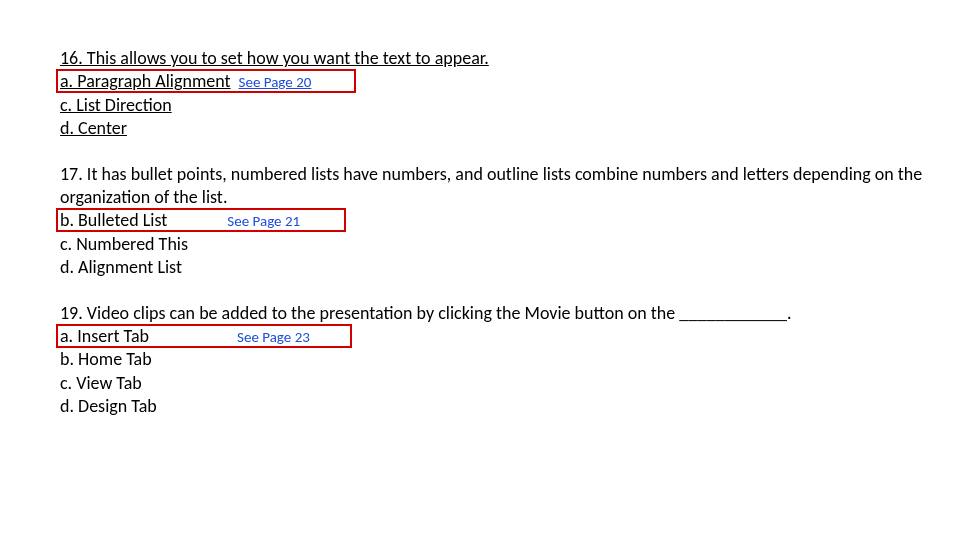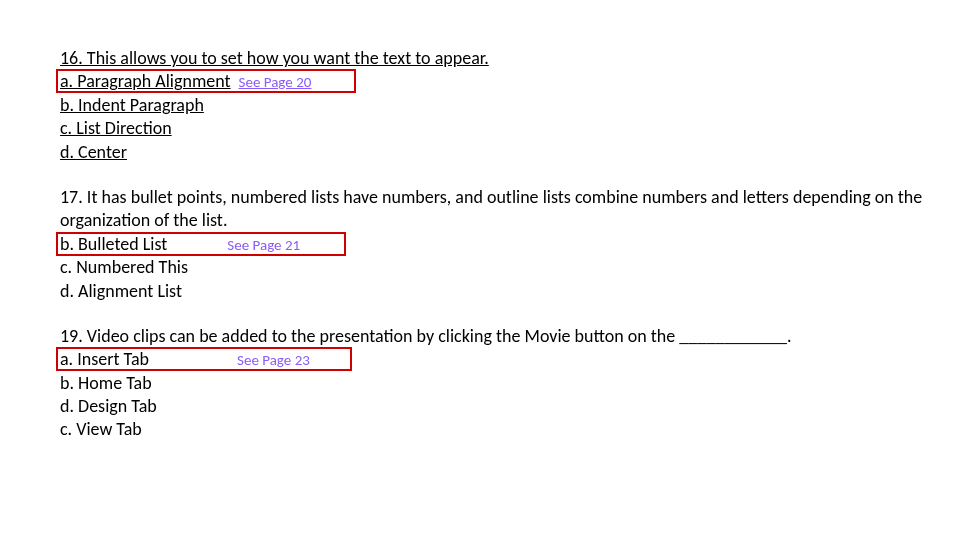--- a/index.html
+++ b/index.html
@@ -29,37 +29,36 @@
   .option-row {
     position: relative;
   }
   .redbox {
     position: absolute;
     border: 2px solid #d00000;
     pointer-events: none;
     box-sizing: border-box;
   }
   .see-page {
-    color: #8b5cf6;
+    color: #1d4ed8;
     font-size: 15px;
     margin-left: 8px;
   }
 </style>
 </head>
 <body>
 
 <div class="content">
 
   <div class="question-block">
     <div class="underline">16. This allows you to set how you want the text to appear.</div>
     <div class="option-row">
       <div class="redbox" style="left:-4px; top:-1px; width:300px; height:24px;"></div>
       <span class="underline">a. Paragraph Alignment</span><span class="see-page underline">See Page 20</span>
     </div>
-    <div class="underline">b. Indent Paragraph</div>
     <div class="underline">c. List Direction</div>
     <div class="underline">d. Center</div>
   </div>
 
   <div class="question-block">
     <div>17. It has bullet points, numbered lists have numbers, and outline lists combine numbers and letters depending on the organization of the list.</div>
     <div class="option-row">
       <div class="redbox" style="left:-4px; top:-1px; width:290px; height:24px;"></div>
       <span>b. Bulleted List</span><span class="see-page" style="margin-left:60px;">See Page 21</span>
     </div>
@@ -67,17 +66,17 @@
     <div>d. Alignment List</div>
   </div>
 
   <div class="question-block">
     <div>19. Video clips can be added to the presentation by clicking the Movie button on the ____________.</div>
     <div class="option-row">
       <div class="redbox" style="left:-4px; top:-1px; width:296px; height:24px;"></div>
       <span>a. Insert Tab</span><span class="see-page" style="margin-left:88px;">See Page 23</span>
     </div>
     <div>b. Home Tab</div>
+    <div>c. View Tab</div>
     <div>d. Design Tab</div>
-    <div>c. View Tab</div>
   </div>
 
 </div>
 
 </body></html>

